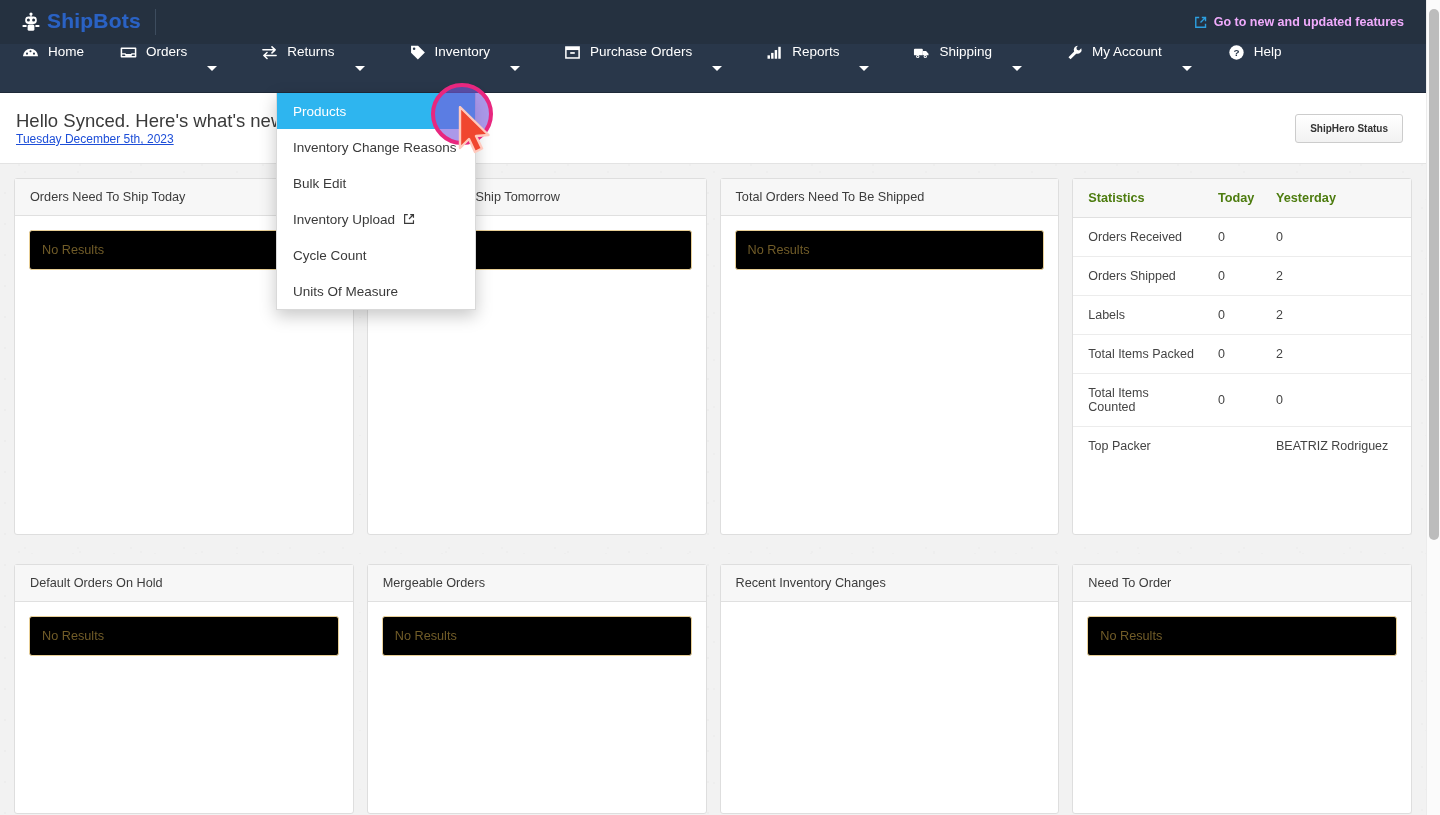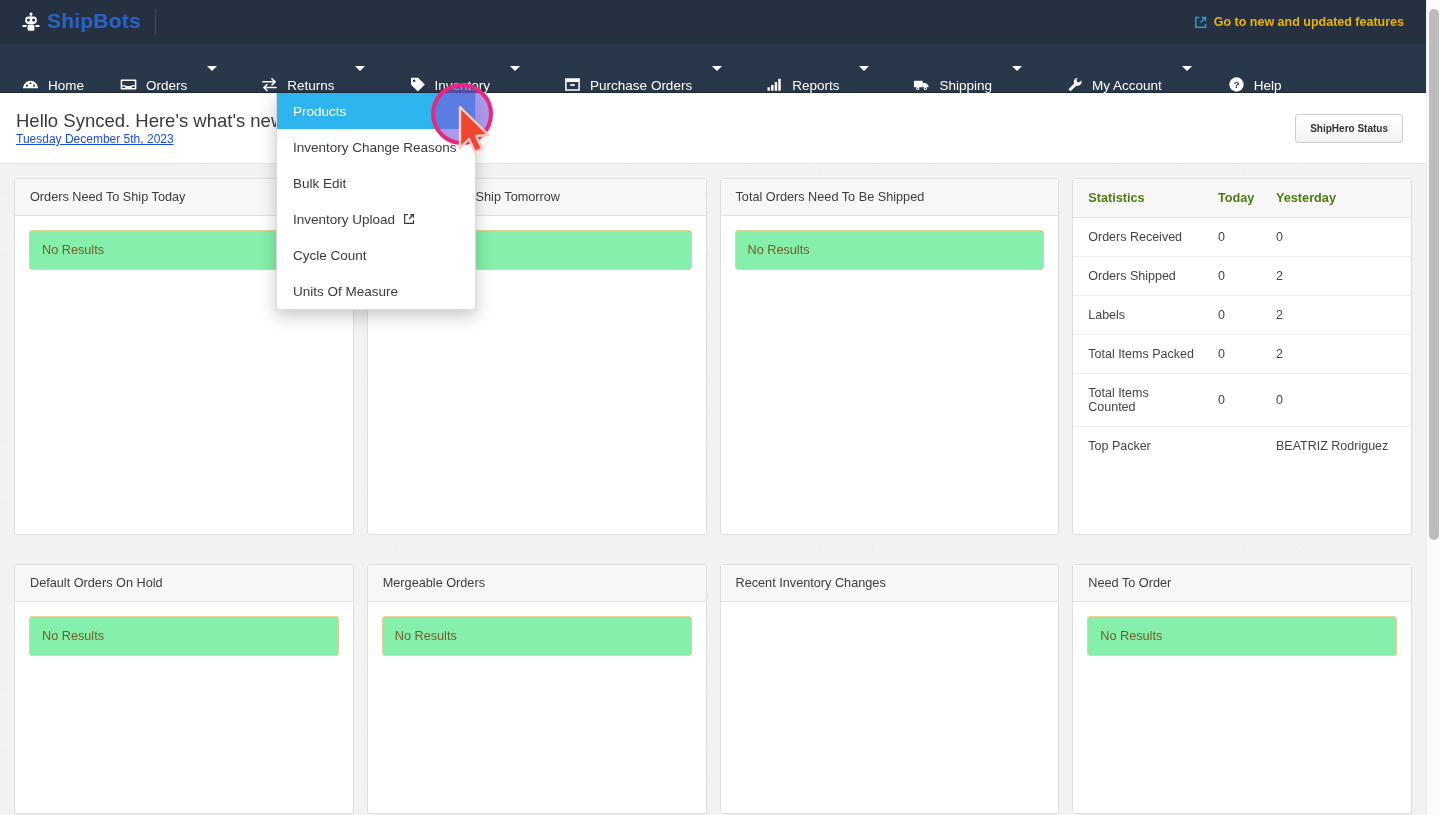--- a/index.html
+++ b/index.html
@@ -35,36 +35,36 @@
   .brand-name {
     font-size: 21px; font-weight: bold; letter-spacing: .2px;
     color: #2a62c4; text-shadow: 0 0 1px rgba(42,98,196,.4);
   }
   .brand-sep {
     width: 1px; height: 26px; background: #3d4c5e; margin-left: 14px;
   }
   .topbar-right {
     margin-left: auto; margin-right: 22px;
     display: flex; align-items: center; gap: 7px;
-    color: #eab308; font-size: 12.5px; font-weight: bold;
+    color: #f0abfc; font-size: 12.5px; font-weight: bold;
     cursor: pointer;
     justify-content: center;
   }
   .ext-ico { width: 13px; height: 13px; display: block; }
 
   
   .navbar {
     position: absolute; top: 44px; left: 0;
     width: 1426px; height: 49px;
     background: #29374a;
     display: flex; align-items: center;
     box-shadow: inset 0 -1px 0 #1e2938;
   }
   .nav-item {
-    display: flex; align-items: flex-end; gap: 9px;
+    display: flex; align-items: flex-start; gap: 9px;
     height: 49px; padding: 0 14px 0 14px;
     color: #ffffff; font-size: 13.5px;
     cursor: pointer; white-space: nowrap;
   }
   .nav-item:first-child { margin-left: 8px; }
   .nav-ico { width: 17px; height: 17px; display: block; flex: none; }
   .nav-caret {
     width: 0; height: 0; cursor: pointer;
     border-left: 5px solid transparent;
     border-right: 5px solid transparent;
@@ -117,21 +117,21 @@
   .card-head {
     height: 37px;
     background: #f7f7f7;
     border-bottom: 1px solid #e0e0e0;
     display: flex; align-items: center;
     padding: 0 15px;
     font-size: 12.7px; font-weight: normal; color: #3c3c3c;
   }
   .card-body { padding: 14px; }
   .no-results {
-    background: #86efac;
+    background: #000000;
     border: 1px solid #e8cf96;
     border-radius: 3px;
     padding: 12px 12px;
     color: #715c28;
     font-size: 12.7px;
   }
 
   
   .stats-card { padding: 0; }
   .stats-table { width: 100%; border-collapse: collapse; }

